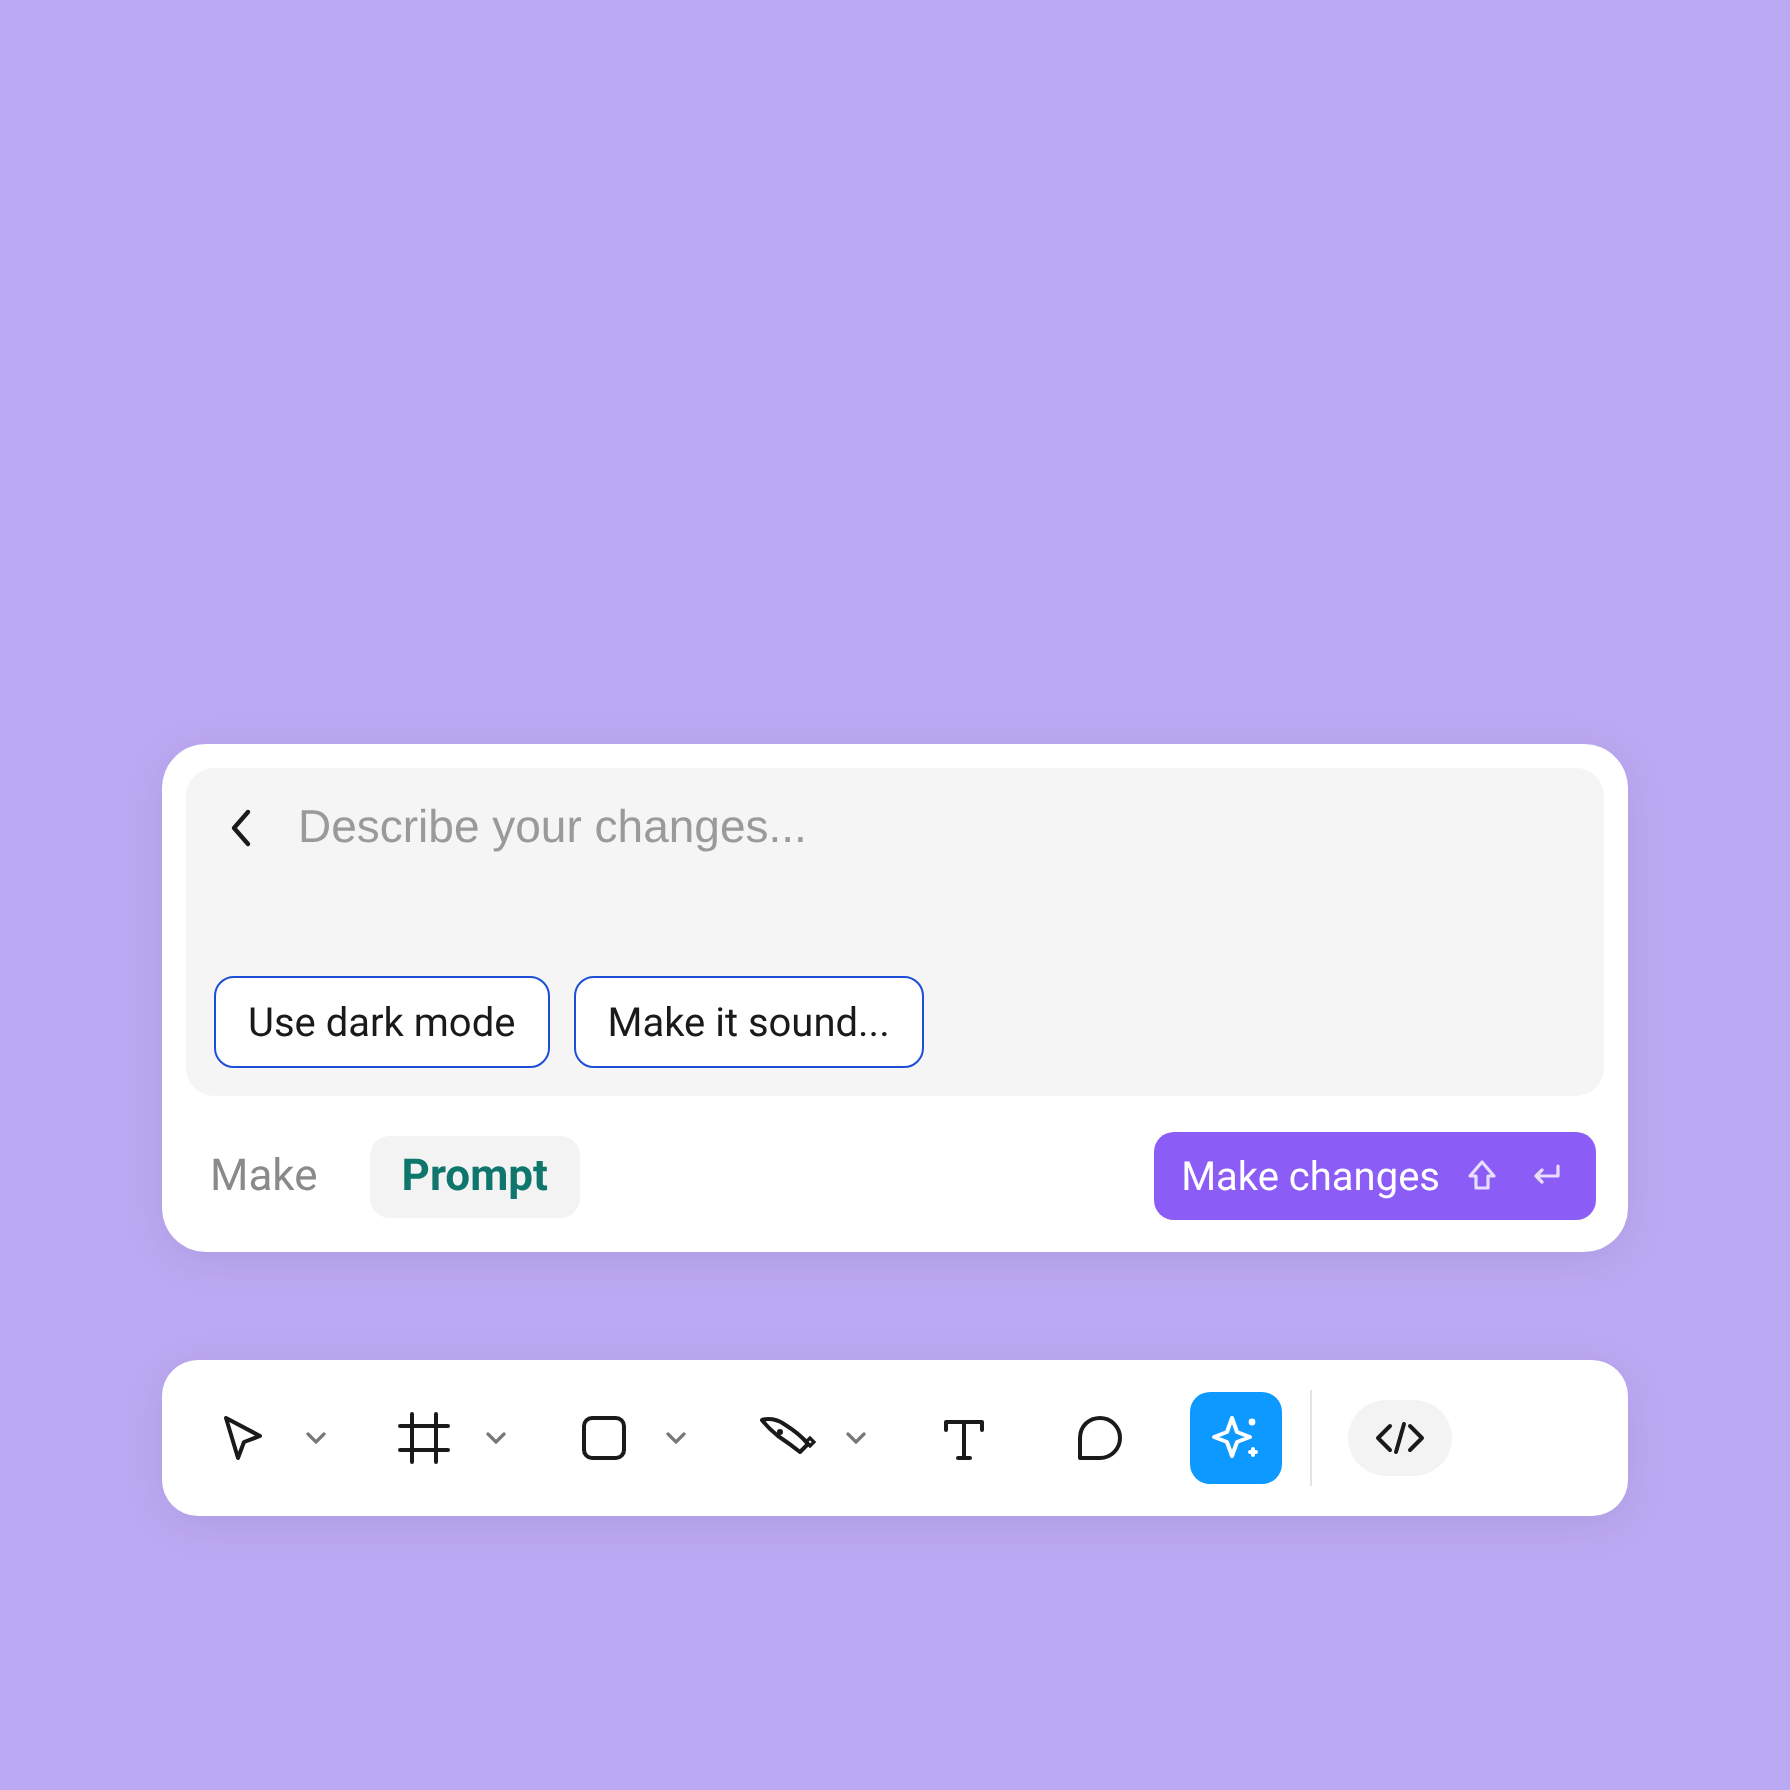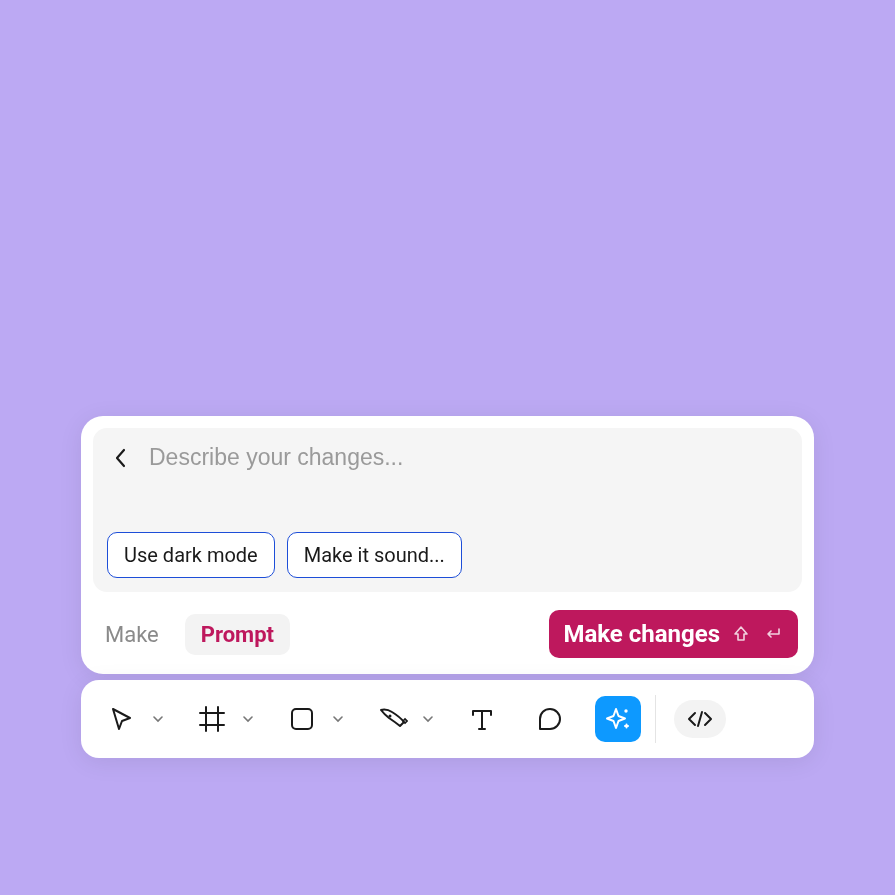--- a/index.html
+++ b/index.html
@@ -11,21 +11,21 @@
       width: 895px;
       height: 895px;
       background: #bca9f3;
       font-family: -apple-system, BlinkMacSystemFont, "Segoe UI", Roboto, sans-serif;
       position: relative;
       overflow: hidden;
     }
     .panel {
       position: absolute;
       left: 81px;
-      top: 416px;
+      top: 372px;
       width: 733px;
       background: #fff;
       border-radius: 22px;
       box-shadow: 0 4px 24px rgba(0,0,0,0.08);
       overflow: hidden;
     }
     .prompt-area {
       background: #f5f5f5;
       border-radius: 14px;
       margin: 12px 12px 8px 12px;
@@ -82,40 +82,40 @@
       gap: 10px;
     }
     .tab {
       font-size: 22px;
       padding: 8px 16px;
       border-radius: 10px;
       cursor: pointer;
       color: #8a8a8a;
     }
     .tab.active {
-      color: #be185d;
+      color: #0f766e;
       font-weight: 700;
       background: #f3f3f3;
     }
     .tab.inactive {
       padding-left: 8px;
     }
     .flex-fill {
       flex: 1;
     }
     .submit-btn {
-      background: #be185d;
+      background: #8b5cf6;
       color: #fff;
       border-radius: 10px;
       padding: 10px 14px;
       display: flex;
       align-items: center;
       gap: 10px;
-      font-size: 24px;
-      font-weight: 700;
+      font-size: 20px;
+      font-weight: 400;
       cursor: pointer;
     }
     .submit-btn .kbd {
       display: inline-flex;
       align-items: center;
       justify-content: center;
       width: 22px;
       height: 22px;
       opacity: 0.8;
     }

